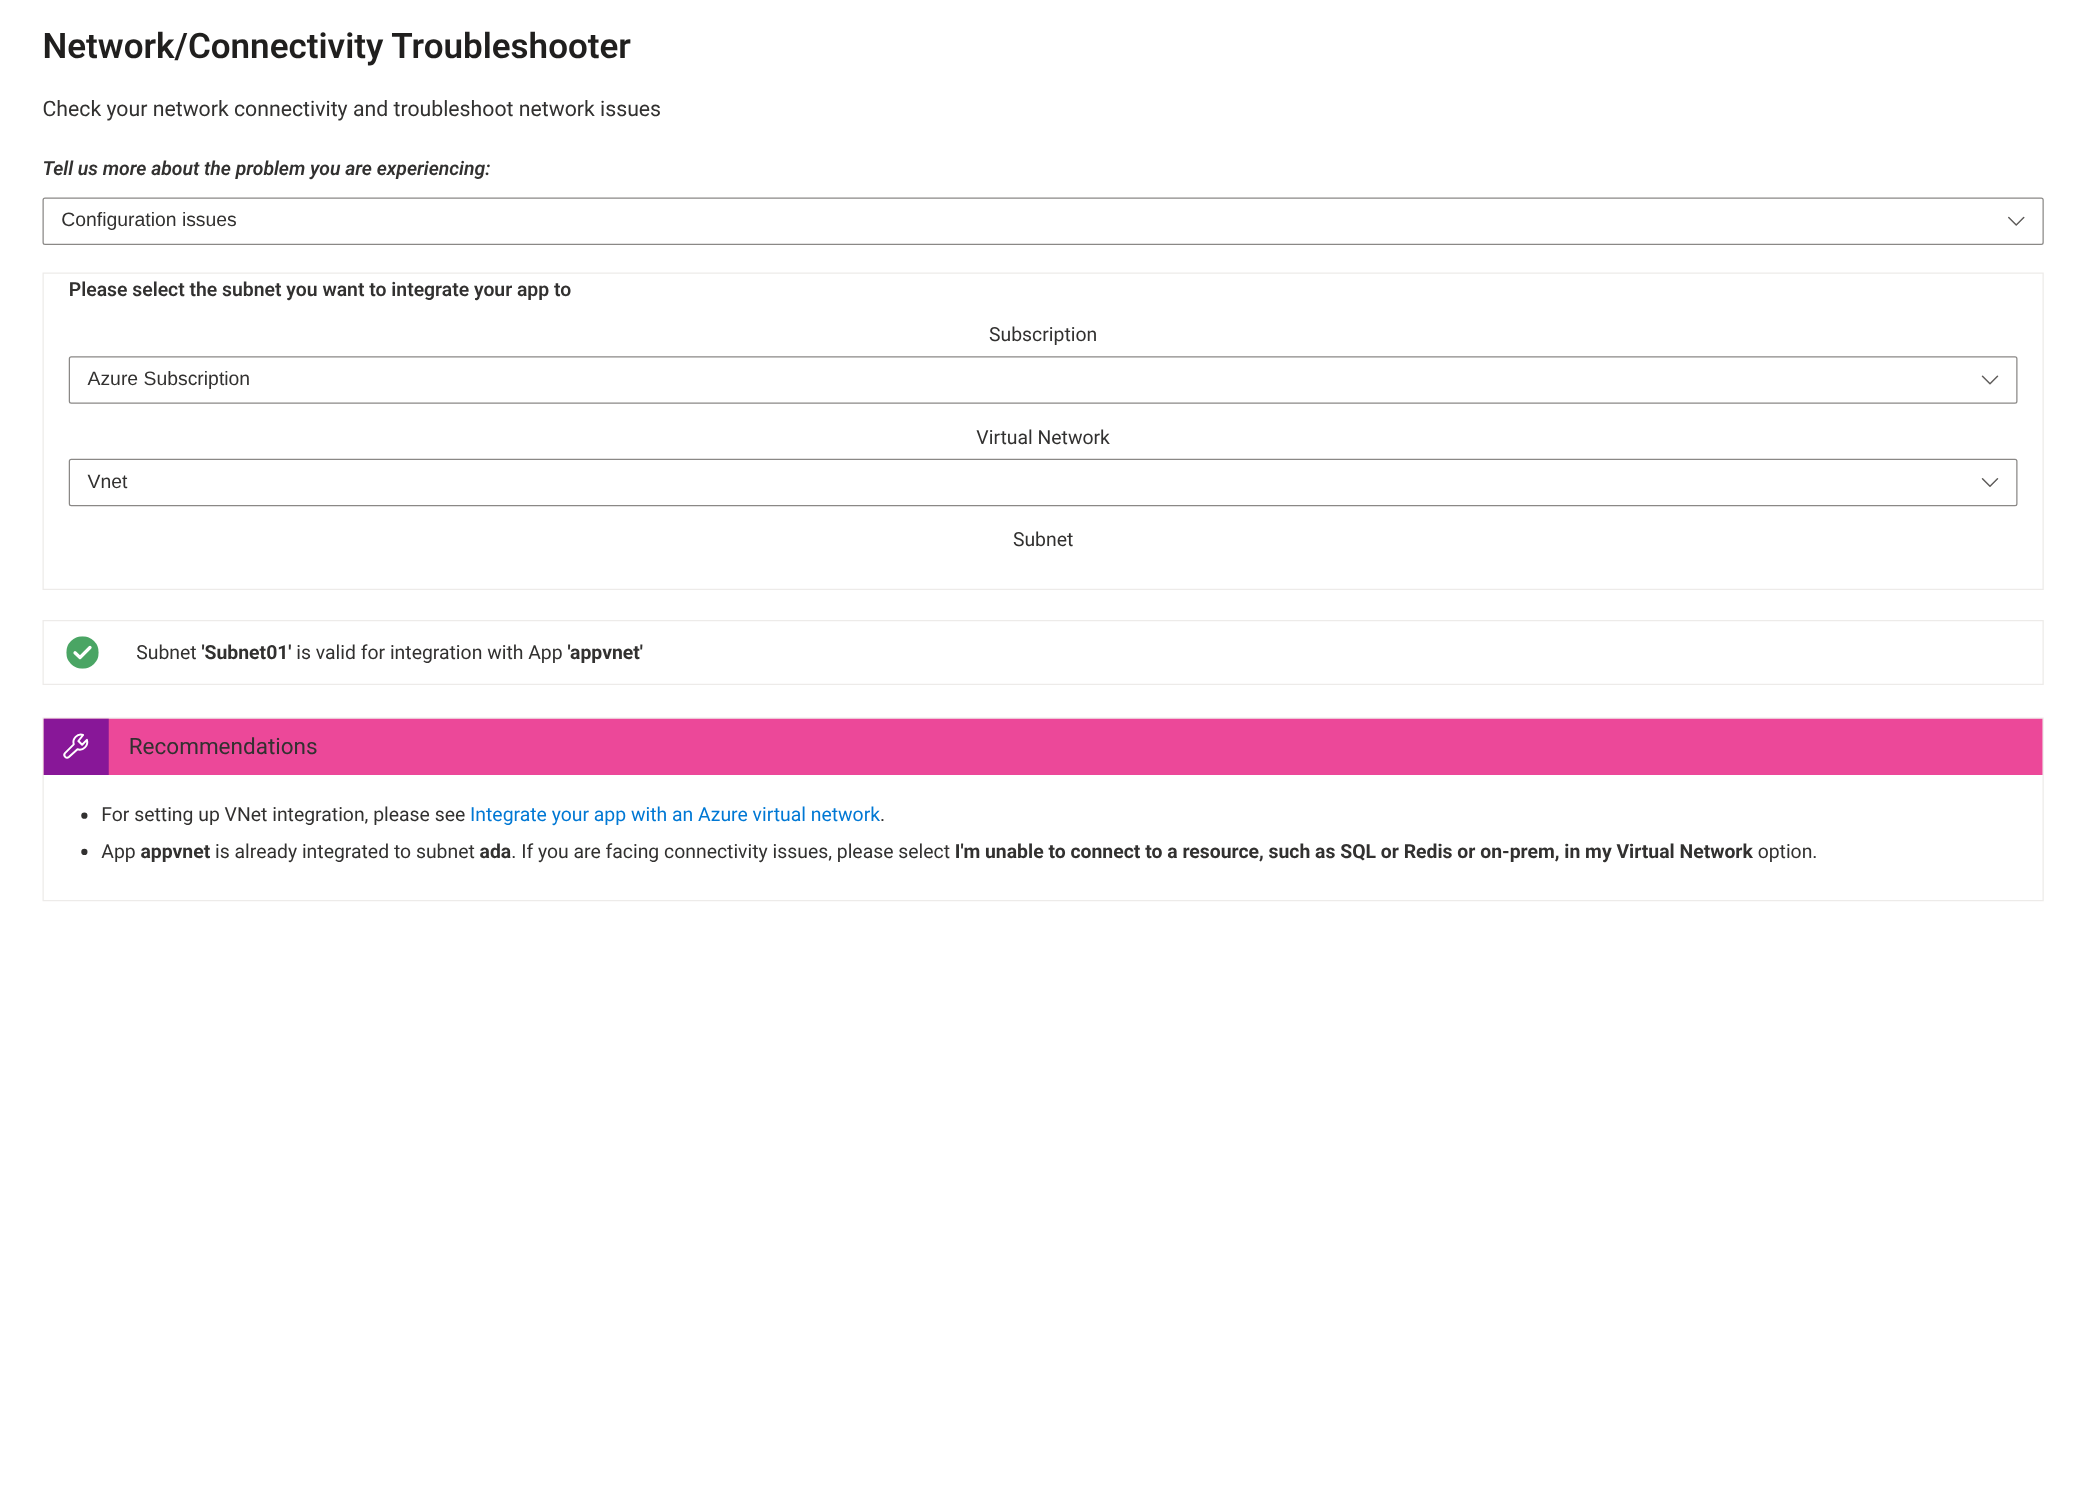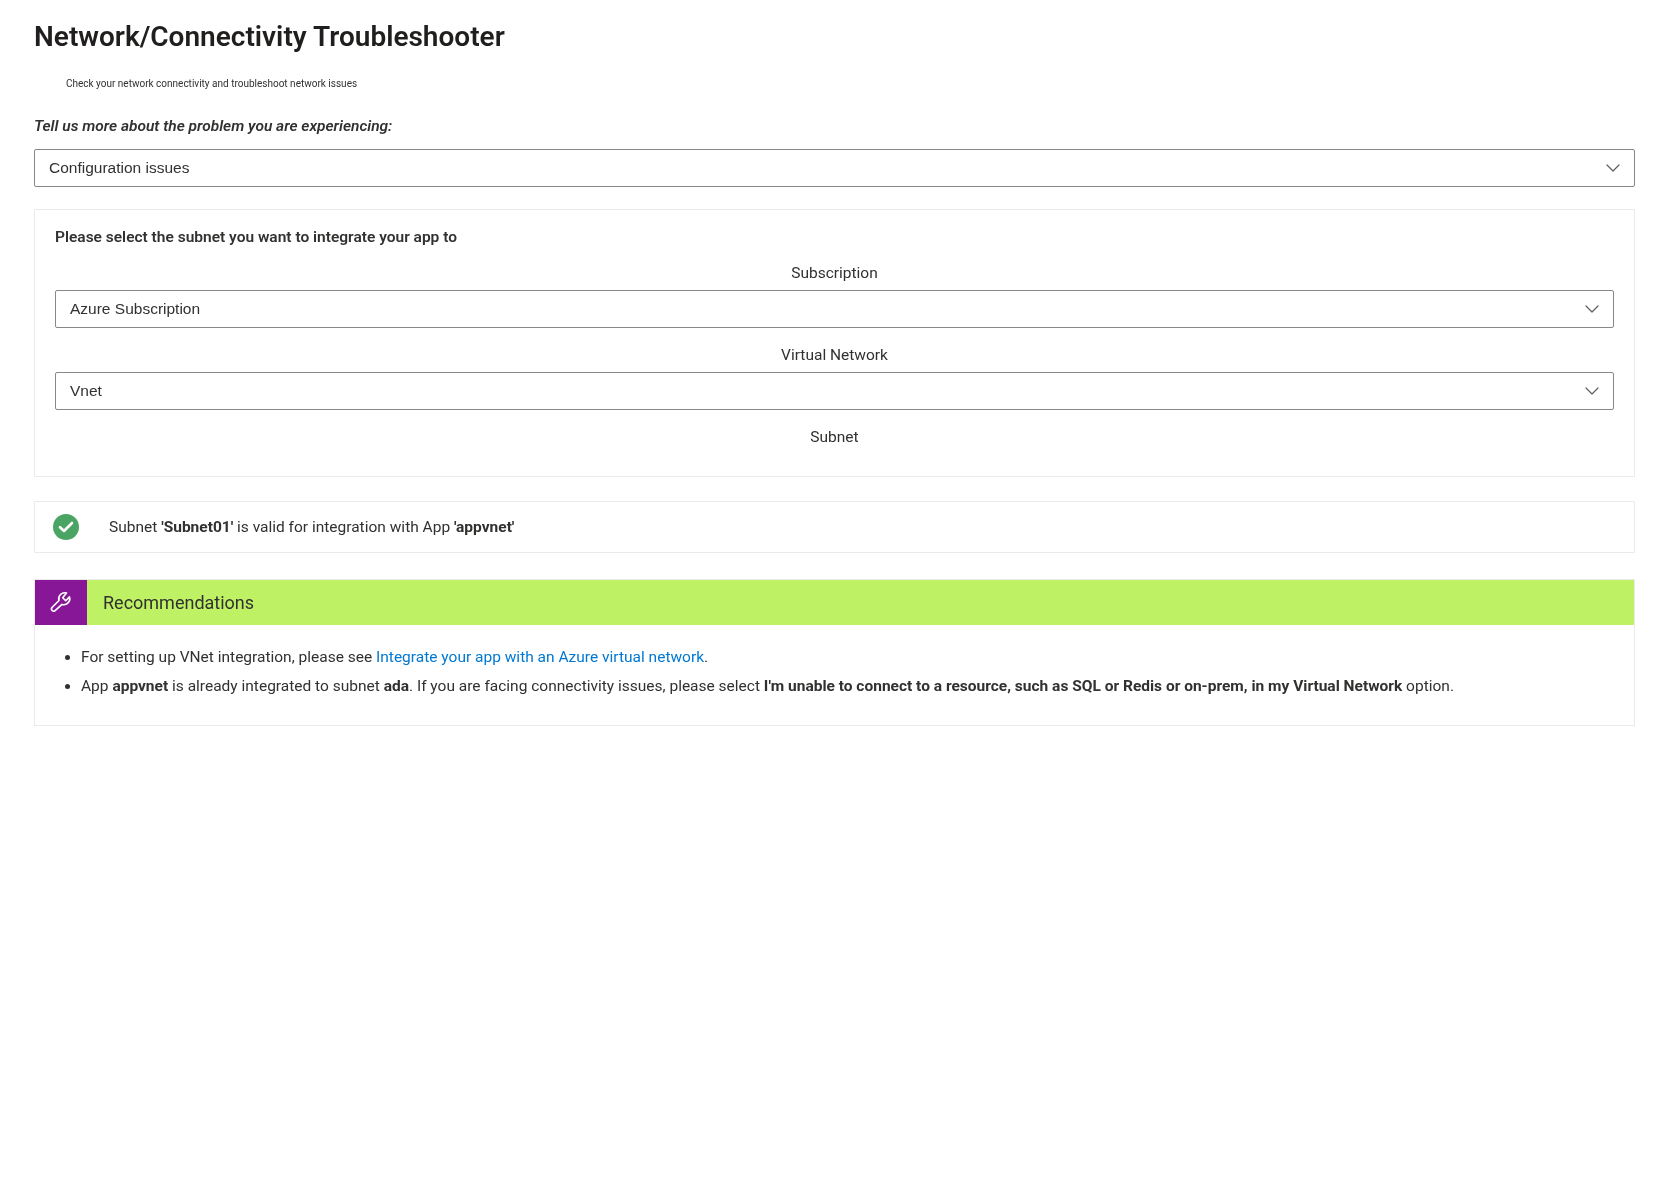--- a/index.html
+++ b/index.html
@@ -10,24 +10,23 @@
       padding: 20px 34px;
       background: #fff;
     }
     h1 {
       font-size: 28px;
       font-weight: 600;
       margin-bottom: 25px;
       color: #201f1e;
     }
     .subtitle {
-      font-size: 10px;
+      font-size: 17px;
       color: #323130;
       margin-bottom: 28px;
-      margin-left: 32px;
     }
     .prompt-label {
       font-weight: 600;
       font-size: 15.5px;
       margin-bottom: 14px;
       font-style: italic;
     }
     .select-wrap {
       position: relative;
       width: 100%;
@@ -48,21 +47,21 @@
     .select-chevron {
       position: absolute;
       right: 14px;
       top: 50%;
       transform: translateY(-50%);
       pointer-events: none;
     }
     .select-chevron svg { display:block; }
     .panel {
       border: 1px solid #edebe9;
-      padding: 18px 20px 22px;
+      padding: 4px 20px 22px;
       margin-bottom: 24px;
     }
     .panel-title {
       font-weight: 600;
       font-size: 15.5px;
       margin-bottom: 18px;
     }
     .field-label {
       font-size: 15.5px;
       margin-bottom: 8px;
@@ -84,21 +83,21 @@
       flex-shrink: 0;
     }
     .status-text {
       font-size: 15.5px;
     }
     .status-text .bold { font-weight: 700; }
     .reco-section {
       border: 1px solid #edebe9;
     }
     .reco-header {
-      background: #bef264;
+      background: #ec4899;
       display: flex;
       align-items: stretch;
     }
     .reco-icon-box {
       background: #881798;
       width: 52px;
       display: flex;
       align-items: center;
       justify-content: center;
       flex-shrink: 0;

